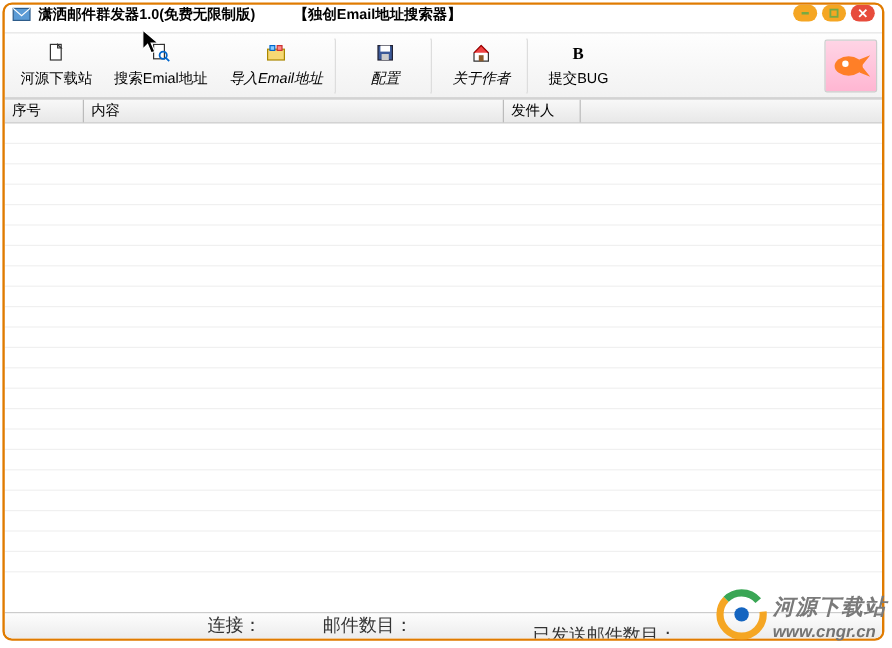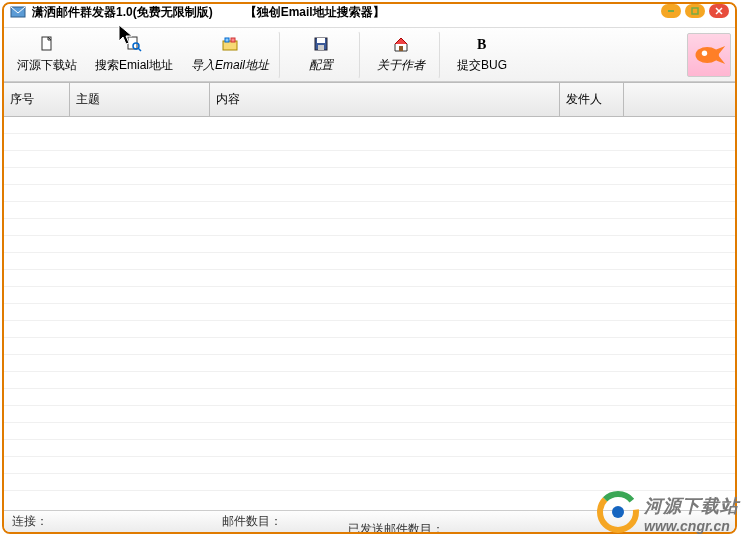--- a/index.html
+++ b/index.html
@@ -19,26 +19,26 @@
 .winbtn svg { width: 10px; height: 10px; }
 
 .toolbar { height: 54px; background: linear-gradient(#fefefe, #f2f2f2); border-bottom: 1px solid #ccc; display: flex; align-items: center; padding: 0 4px; }
 .tbtn { display: flex; flex-direction: column; align-items: center; justify-content: center; padding: 4px 8px; min-width: 76px; height: 48px; cursor: pointer; border: 1px solid transparent; border-radius: 3px; }
 .tbtn .ticon { width: 18px; height: 18px; margin-bottom: 4px; display: flex; align-items: center; justify-content: center; }
 .tbtn .tlabel { font-size: 12px; color: #000; white-space: nowrap; }
 .tbtn.sep-after { border-right: 1px solid #ddd; padding-right: 10px; margin-right: 4px; font-style: italic; }
 .logo-box { width: 44px; height: 44px; background: linear-gradient(#ffd4e5, #ffb6d2); border: 1px solid #ccc; border-radius: 2px; margin-left: auto; display: flex; align-items: center; justify-content: center; }
 
 .table-area { flex: 1; background: #fff; display: flex; flex-direction: column; overflow: hidden; border-top: 1px solid #bbb; }
-.thead { display: flex; height: 34px; background: linear-gradient(#f8f8f8, #e8e8e8); border-bottom: 1px solid #bbb; }
+.thead { display: flex; height: 20px; background: linear-gradient(#f8f8f8, #e8e8e8); border-bottom: 1px solid #bbb; }
 .th { border-right: 1px solid #bbb; padding: 2px 6px; font-size: 12px; color: #000; display: flex; align-items: center; overflow: hidden; cursor: pointer; }
 .tbody { flex: 1; background: #fff; overflow: auto; }
 .tbody .row { height: 17px; border-bottom: 1px solid #f0f0f0; }
 
-.statusbar { height: 22px; background: linear-gradient(#fdfdfd, #ececec); border-top: 1px solid #ccc; display: flex; align-items: center; font-size: 12px; color: #333; padding: 0 8px; }
+.statusbar { height: 22px; background: linear-gradient(#fdfdfd, #ececec); border-top: 1px solid #ccc; display: flex; align-items: center; font-size: 15px; color: #333; padding: 0 8px; text-align: right; }
 .statusbar .cell { padding-right: 4px; }
 .statusbar .c1 { width: 210px; }
 .statusbar .c2 { width: 126px; }
 .statusbar .c3 { width: 220px; margin-top: 16px; }
 .statusbar .c4 { flex: 1; }
 
 .cursor { position: absolute; left: 118px; top: 24px; pointer-events: none; z-index: 100; }
 
 .watermark { position: absolute; right: 4px; bottom: 6px; display: flex; align-items: flex-end; pointer-events: none; z-index: 50; }
 .watermark .wm-text { display: flex; flex-direction: column; margin-left: 4px; }
@@ -141,21 +141,20 @@
           <ellipse cx="18" cy="20" rx="13" ry="9" fill="#ff7f27"></ellipse>
           <path d="M28 14 L38 10 L30 20 L38 30 L28 26" fill="#ff7f27"></path>
           <circle cx="15" cy="18" r="3" fill="#fff"></circle>
         </svg>
     </div>
   </div>
 
   <div class="table-area">
     <div class="thead" id="thead">
         <div class="th" style="width: 66px;">序号</div>
-        <div class="th" style="width: 140px;">主题</div>
         <div class="th" style="width: 350px;">内容</div>
         <div class="th" style="width: 64px; text-align: center;">发件人</div>
       </div>
     <div class="tbody" id="tbody">
         <div class="row"></div>
         <div class="row"></div>
         <div class="row"></div>
         <div class="row"></div>
         <div class="row"></div>
         <div class="row"></div>

